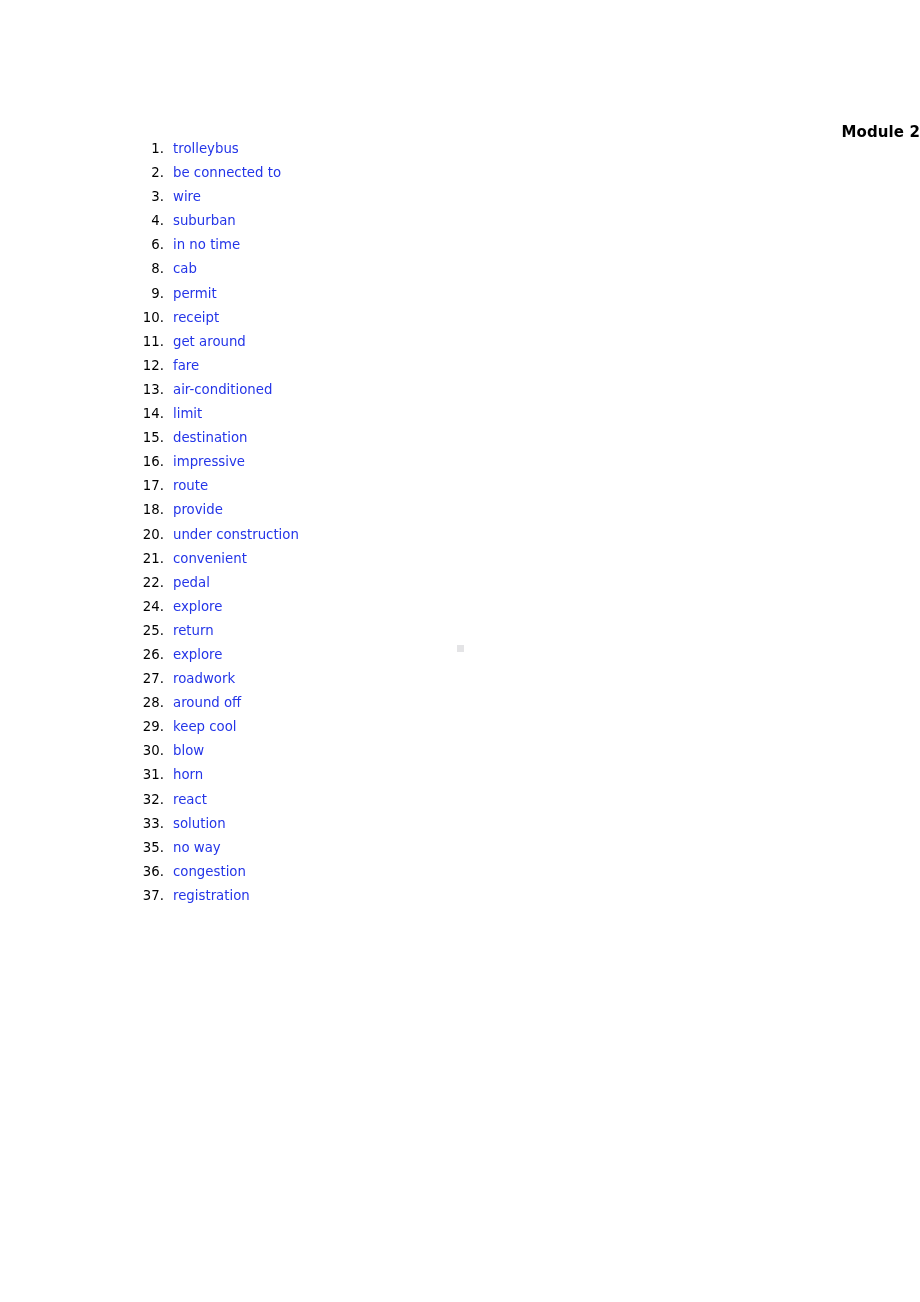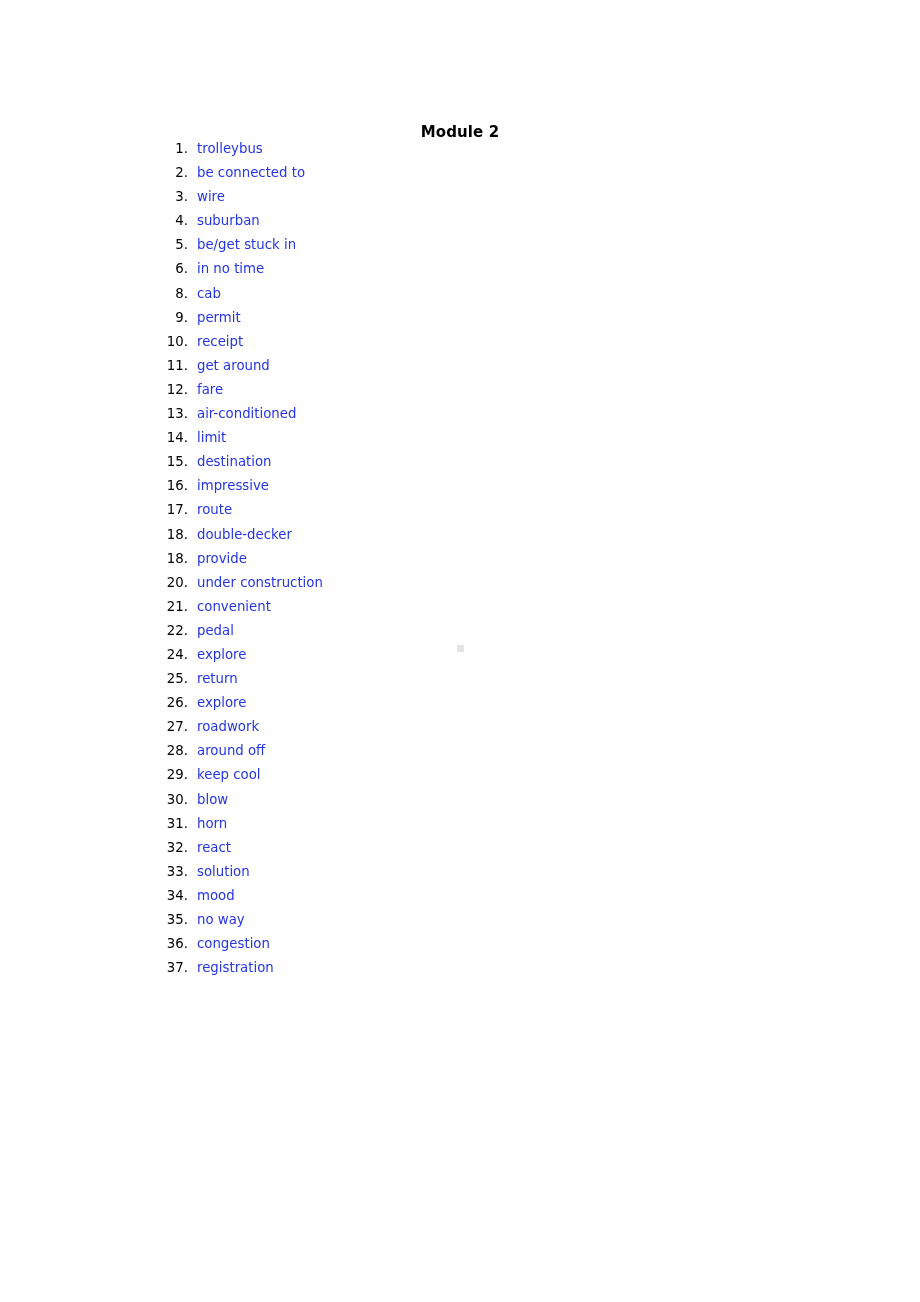--- a/index.html
+++ b/index.html
@@ -23,21 +23,21 @@
     height: 1302px;
     box-sizing: border-box;
   }
 
   
   .doc-title {
     position: absolute;
     left: 0;
     top: 113px;
     width: 920px;
-    text-align: center;
+    text-align: right;
     font-size: 15px;
     font-weight: bold;
     color: #000000;
     letter-spacing: 0.1px;
   }
 
   
   .vocab-list {
     position: absolute;
     left: 0;
@@ -47,21 +47,20 @@
     margin: 0;
     padding: 0;
   }
 
   .vocab-item {
     display: block;
     height: 24.1px;
     line-height: 24.1px;
     white-space: nowrap;
     font-size: 13.3px;
-    padding-left: 24px;
   }
 
   .item-number {
     display: inline-block;
     width: 38px;
     margin-left: 126px;
     text-align: right;
     color: #000000;
     font-size: 13.3px;
     vertical-align: baseline;
@@ -90,48 +89,45 @@
 
 <div class="page">
 
   <h1 class="doc-title">Module 2</h1>
 
   <ol class="vocab-list">
       <li class="vocab-item"><span class="item-number">1.</span><span class="item-term">trolleybus</span></li>
       <li class="vocab-item"><span class="item-number">2.</span><span class="item-term">be connected to</span></li>
       <li class="vocab-item"><span class="item-number">3.</span><span class="item-term">wire</span></li>
       <li class="vocab-item"><span class="item-number">4.</span><span class="item-term">suburban</span></li>
-      <li class="vocab-item"><span class="item-number">5.</span><span class="item-term">be/get stuck in</span></li>
       <li class="vocab-item"><span class="item-number">6.</span><span class="item-term">in no time</span></li>
       <li class="vocab-item"><span class="item-number">8.</span><span class="item-term">cab</span></li>
       <li class="vocab-item"><span class="item-number">9.</span><span class="item-term">permit</span></li>
       <li class="vocab-item"><span class="item-number">10.</span><span class="item-term">receipt</span></li>
       <li class="vocab-item"><span class="item-number">11.</span><span class="item-term">get around</span></li>
       <li class="vocab-item"><span class="item-number">12.</span><span class="item-term">fare</span></li>
       <li class="vocab-item"><span class="item-number">13.</span><span class="item-term">air-conditioned</span></li>
       <li class="vocab-item"><span class="item-number">14.</span><span class="item-term">limit</span></li>
       <li class="vocab-item"><span class="item-number">15.</span><span class="item-term">destination</span></li>
       <li class="vocab-item"><span class="item-number">16.</span><span class="item-term">impressive</span></li>
       <li class="vocab-item"><span class="item-number">17.</span><span class="item-term">route</span></li>
-      <li class="vocab-item"><span class="item-number">18.</span><span class="item-term">double-decker</span></li>
       <li class="vocab-item"><span class="item-number">18.</span><span class="item-term">provide</span></li>
       <li class="vocab-item"><span class="item-number">20.</span><span class="item-term">under construction</span></li>
       <li class="vocab-item"><span class="item-number">21.</span><span class="item-term">convenient</span></li>
       <li class="vocab-item"><span class="item-number">22.</span><span class="item-term">pedal</span></li>
       <li class="vocab-item"><span class="item-number">24.</span><span class="item-term">explore</span></li>
       <li class="vocab-item"><span class="item-number">25.</span><span class="item-term">return</span></li>
       <li class="vocab-item"><span class="item-number">26.</span><span class="item-term">explore</span></li>
       <li class="vocab-item"><span class="item-number">27.</span><span class="item-term">roadwork</span></li>
       <li class="vocab-item"><span class="item-number">28.</span><span class="item-term">around off</span></li>
       <li class="vocab-item"><span class="item-number">29.</span><span class="item-term">keep cool</span></li>
       <li class="vocab-item"><span class="item-number">30.</span><span class="item-term">blow</span></li>
       <li class="vocab-item"><span class="item-number">31.</span><span class="item-term">horn</span></li>
       <li class="vocab-item"><span class="item-number">32.</span><span class="item-term">react</span></li>
       <li class="vocab-item"><span class="item-number">33.</span><span class="item-term">solution</span></li>
-      <li class="vocab-item"><span class="item-number">34.</span><span class="item-term">mood</span></li>
       <li class="vocab-item"><span class="item-number">35.</span><span class="item-term">no way</span></li>
       <li class="vocab-item"><span class="item-number">36.</span><span class="item-term">congestion</span></li>
       <li class="vocab-item"><span class="item-number">37.</span><span class="item-term">registration</span></li>
     </ol>
 
   <div class="page-speck"></div>
 
 </div>
 
 </body></html>

